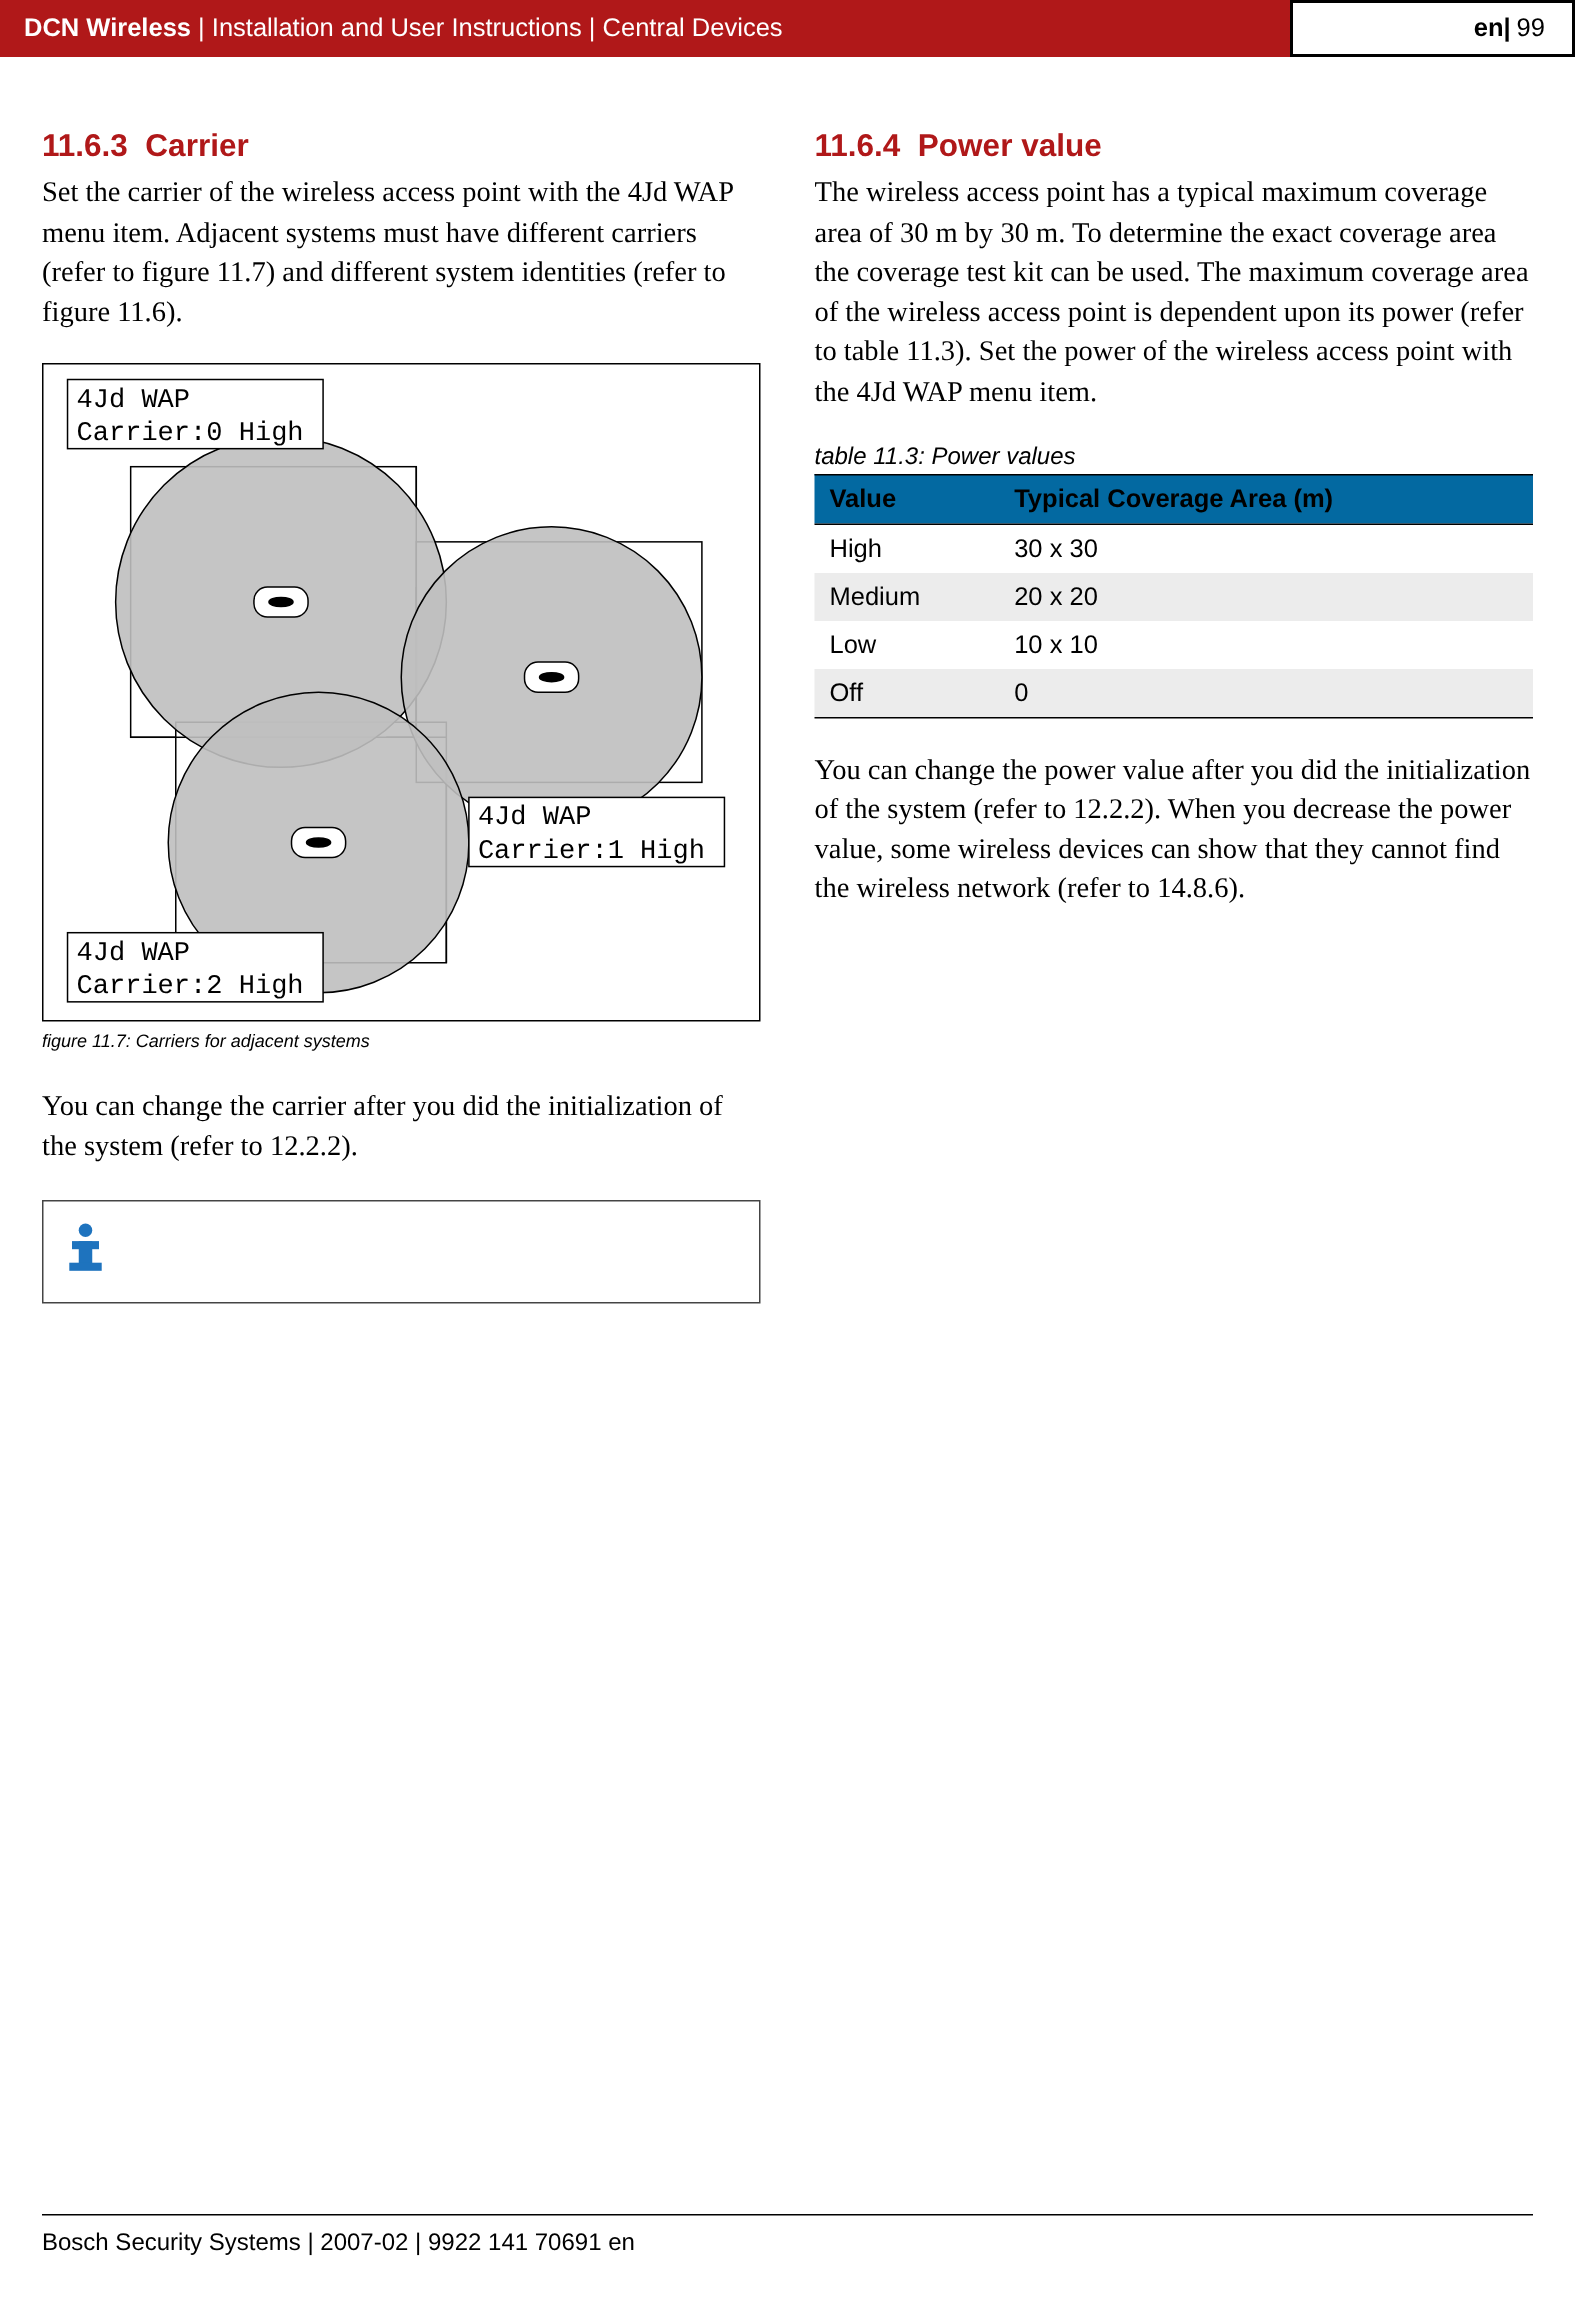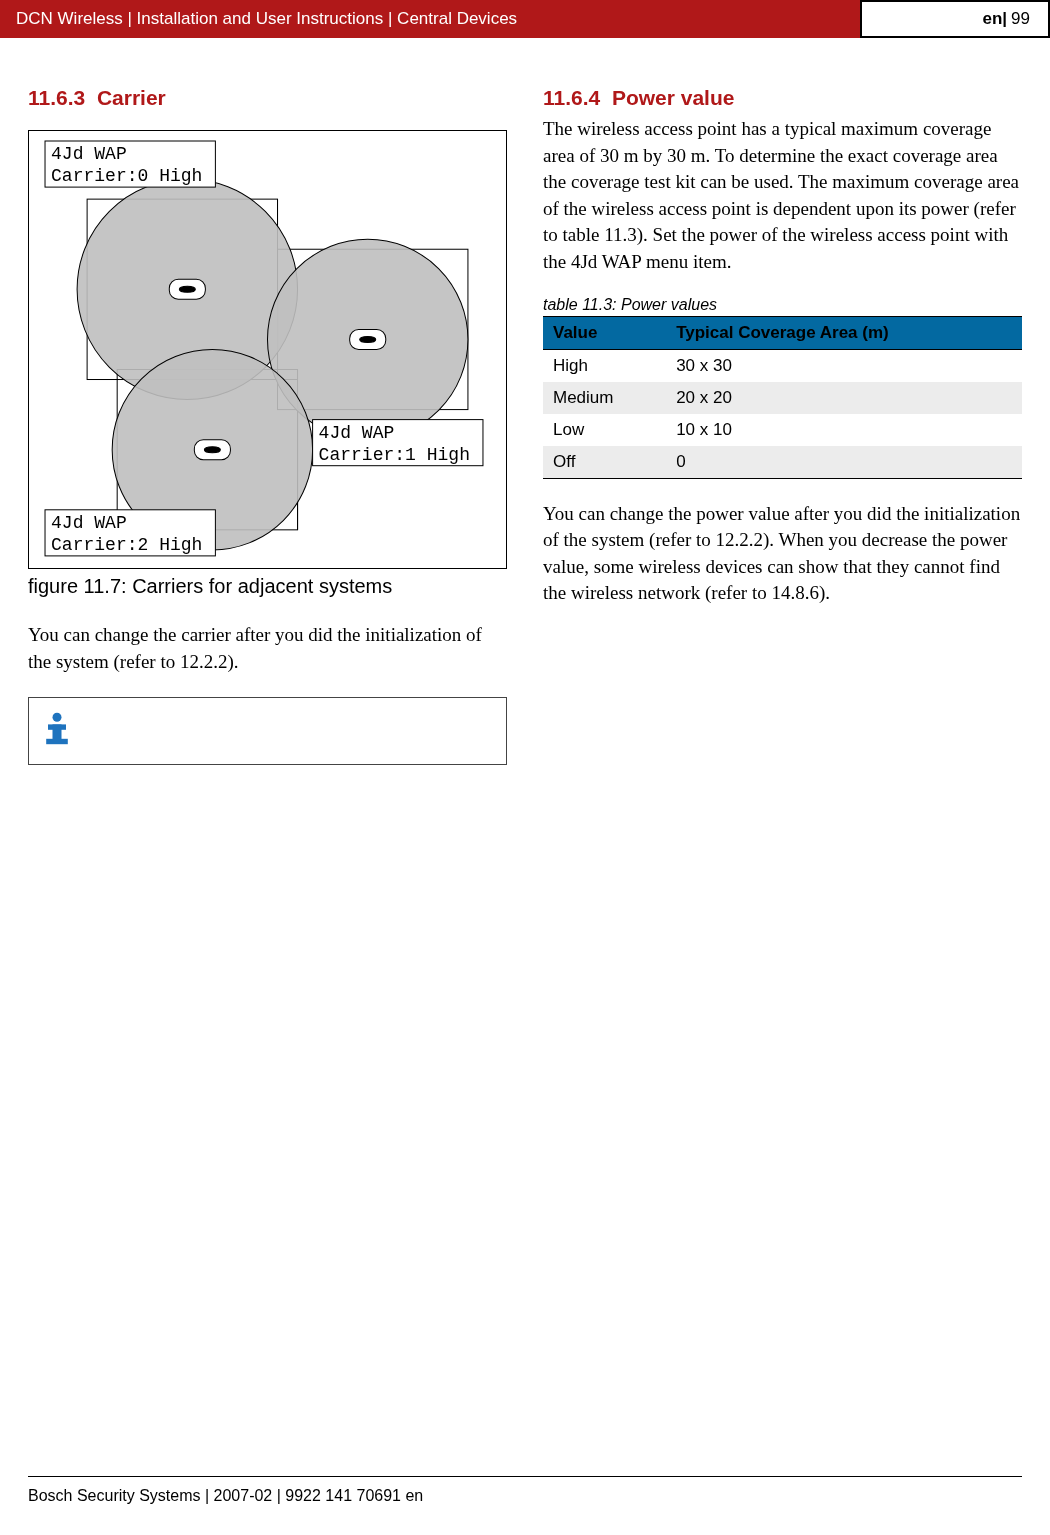--- a/index.html
+++ b/index.html
@@ -33,21 +33,21 @@
     display: flex;
     align-items: center;
     justify-content: flex-end;
     padding-right: 18px;
     font-weight: bold;
   }
   .header-right .page-num {
     font-weight: normal;
     margin-left: 4px;
   }
-  .header-bold { font-weight: normal; text-align: right; }
+  .header-bold { font-weight: bold; text-align: right; }
   .content {
     padding: 48px 28px 0 28px;
     display: flex;
     gap: 36px;
   }
   .col {
     flex: 1;
   }
   h3.section-title {
     font-family: Arial, Helvetica, sans-serif;
@@ -67,21 +67,22 @@
     padding: 8px;
     position: relative;
   }
   .figure-svg {
     width: 100%;
     height: auto;
     display: block;
   }
   .fig-caption {
     font-family: Arial, Helvetica, sans-serif;
-    font-size: 20px;
+    font-style: italic;
+    font-size: 12px;
     margin-top: 6px;
     margin-bottom: 24px;
   }
   .note-box {
     border: 1px solid #444;
     margin-top: 22px;
     display: flex;
     padding: 10px 14px 14px 10px;
   }
   .note-icon {
@@ -153,20 +154,21 @@
     <span class="page-num">99</span>
   </div>
 </div>
 
 <div class="content">
 
   <div class="col">
     <h3 class="section-title">
       <span>11.6.3</span>&nbsp;&nbsp;<span>Carrier</span>
     </h3>
+    <p class="body">Set the carrier of the wireless access point with the 4Jd WAP menu item. Adjacent systems must have different carriers (refer to figure 11.7) and different system identities (refer to figure 11.6).</p>
 
     <div class="figure-box">
       <svg class="figure-svg" viewBox="0 0 460 420">
 
         <g stroke="#000" stroke-width="1" fill="none">
           <rect x="50" y="60" width="190" height="180"></rect>
           <rect x="240" y="110" width="190" height="160"></rect>
           <rect x="80" y="230" width="180" height="160"></rect>
 
           <line x1="240" y1="60" x2="240" y2="90"></line>

